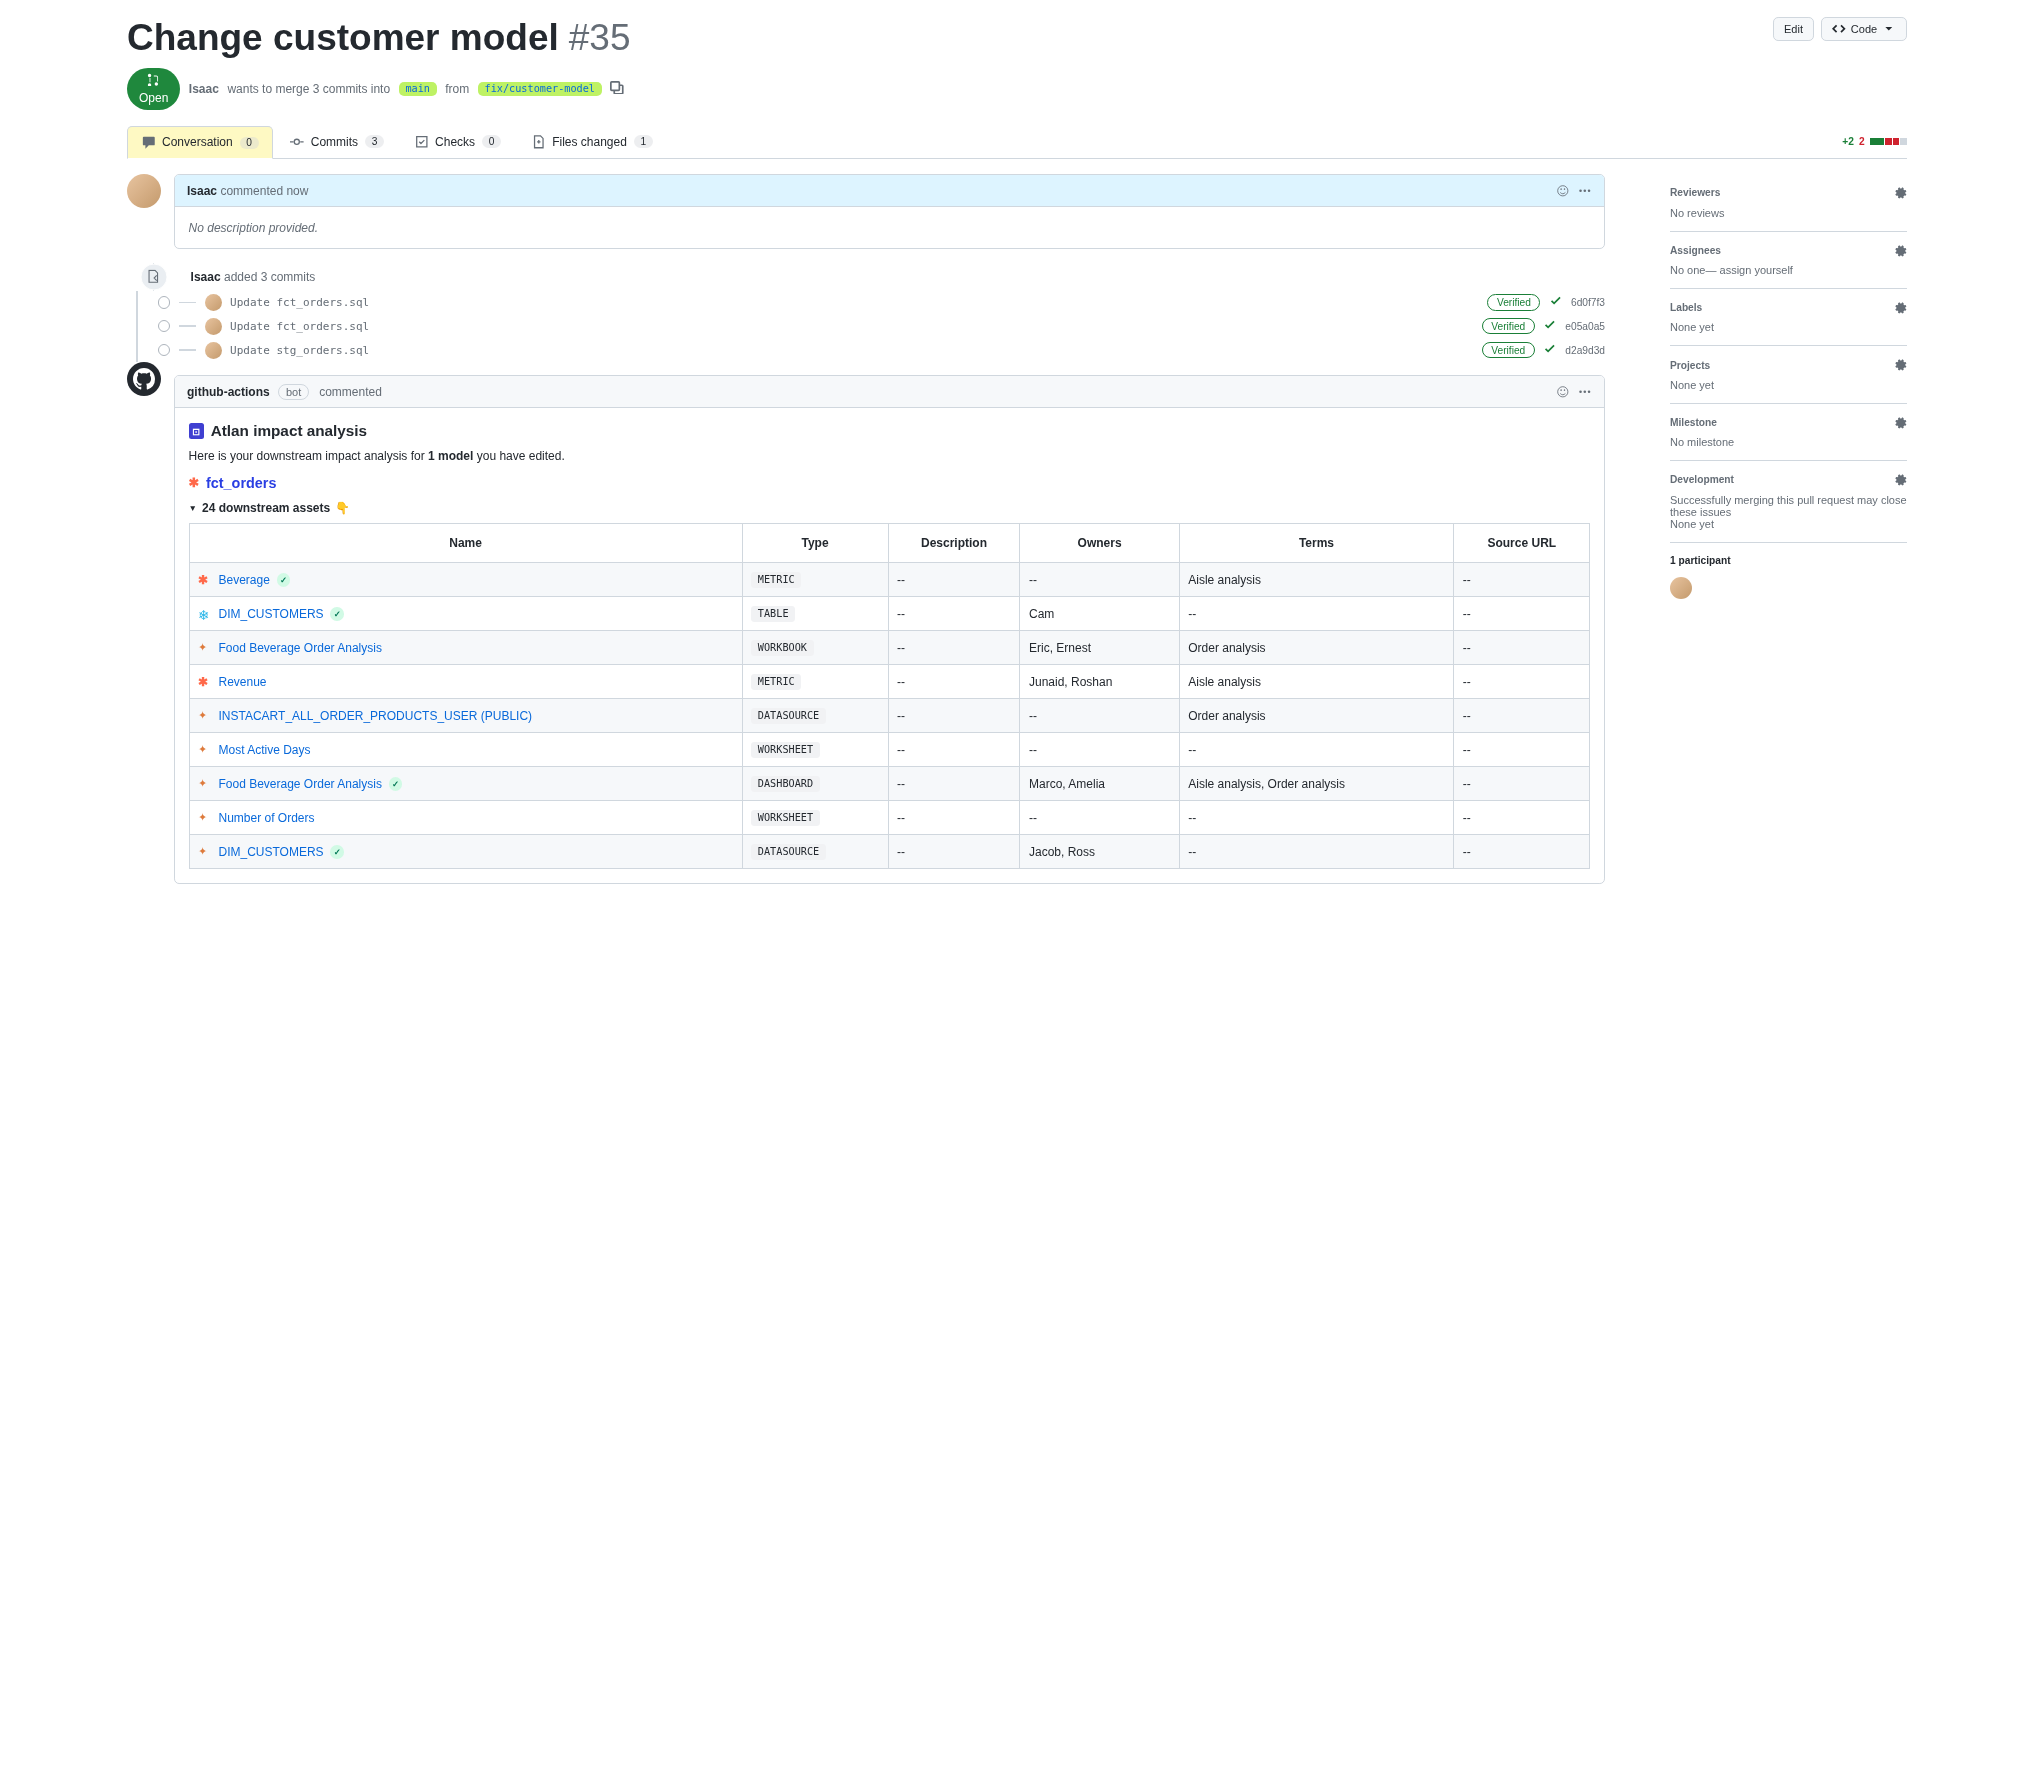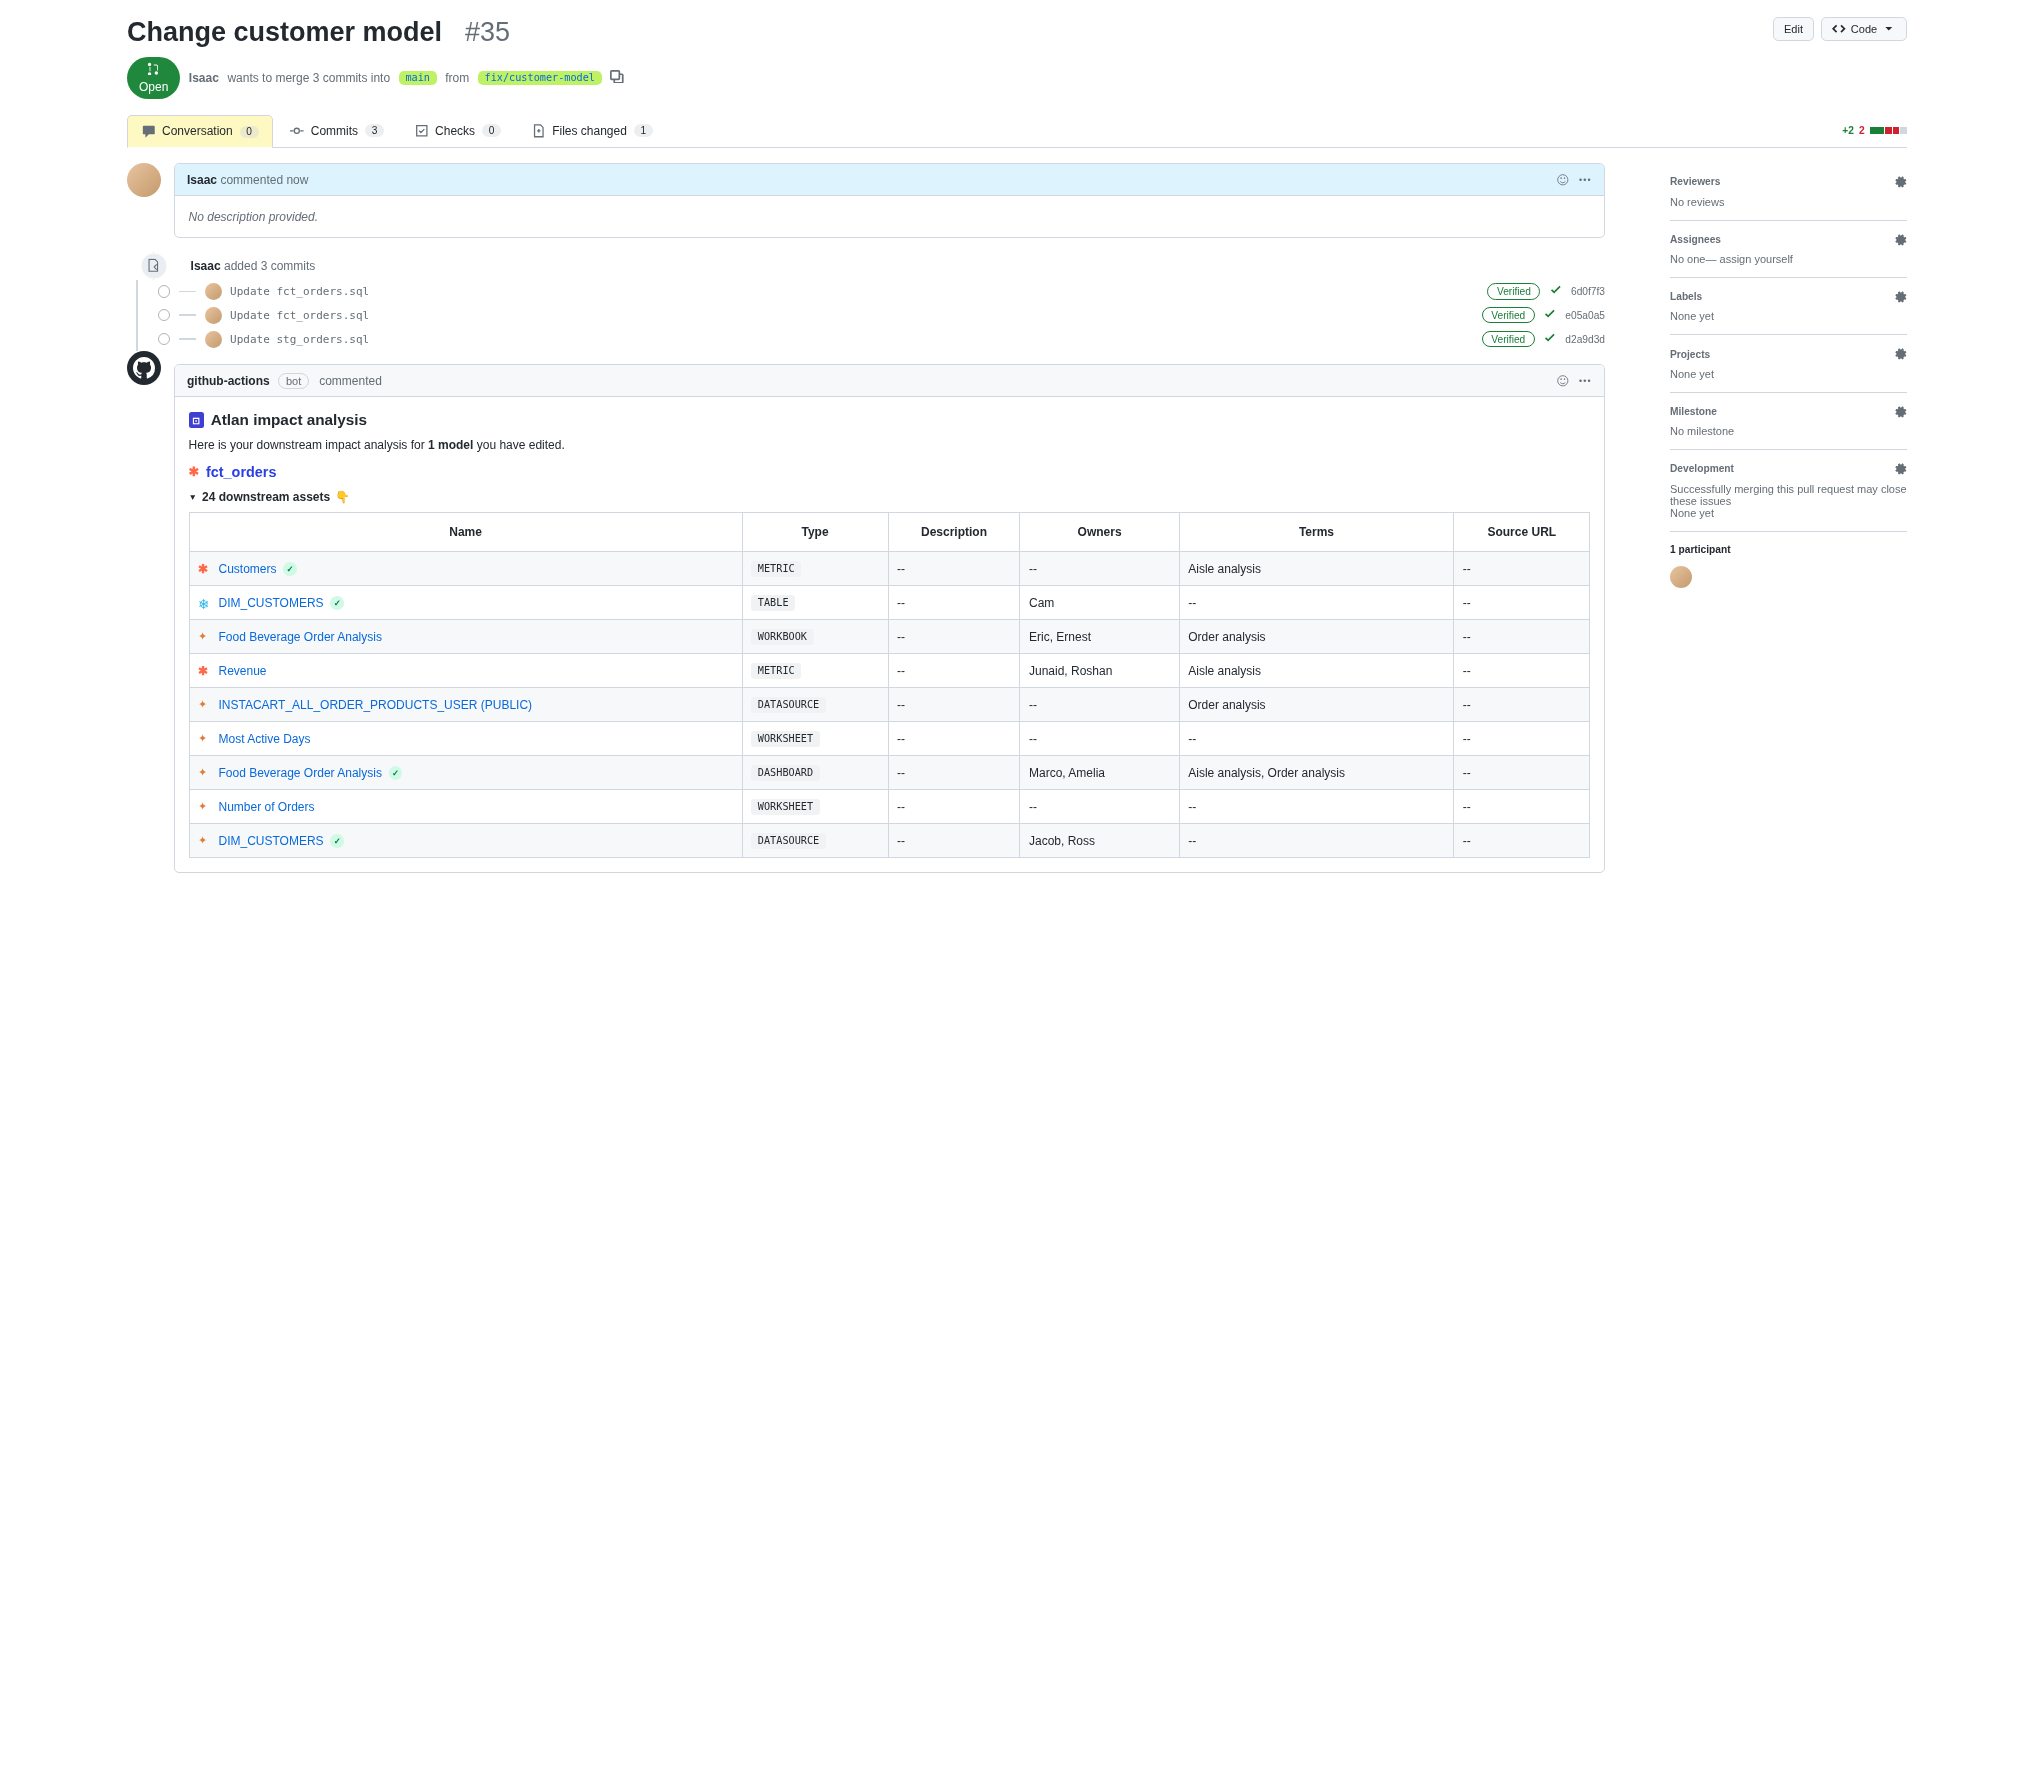--- a/index.html
+++ b/index.html
@@ -6,21 +6,21 @@
   body {
     margin: 0;
     font-family: -apple-system, BlinkMacSystemFont, "Segoe UI", Helvetica, Arial, sans-serif;
     font-size: 12px;
     color: #24292f;
     background: #ffffff;
     padding: 17px 127px;
   }
   
   .pr-header { display: flex; align-items: flex-start; justify-content: space-between; }
-  .pr-title { font-size: 27px; font-weight: 400; margin: 0 0 8.5px 0; display: flex; align-items: center; gap: 23px; }
+  .pr-title { font-size: 37px; font-weight: 400; margin: 0 0 8.5px 0; display: flex; align-items: center; gap: 10px; }
   .pr-title .title-text { font-weight: 600; color: #24292f; }
   .pr-title .number { color: #656d76; font-weight: 300; }
   .pr-actions { display: flex; gap: 6.8px; }
   .btn { border: 0.8px solid #d0d7de; background: #f6f8fa; color: #24292f; padding: 4.2px 10.2px; border-radius: 5.1px; font-size: 11px; font-weight: 500; cursor: pointer; display: flex; align-items: center; gap: 5.1px; }
   .btn svg { width: 13.6px; height: 13.6px; }
   .status-line { display: flex; align-items: center; gap: 8.5px; margin-bottom: 15.3px; flex-wrap: wrap; }
   .state-badge { background: #1f883d; color: #fff; padding: 5.1px 12px; border-radius: 85px; font-weight: 500; display: flex; align-items: center; gap: 5.1px; flex-direction: column; }
   .state-badge svg { width: 13.6px; height: 13.6px; fill: #fff; }
   .branch-ref { background: #bef264; color: #0969da; font-family: ui-monospace, SFMono-Regular, Menlo, monospace; font-size: 10.2px; padding: 1.7px 6.8px; border-radius: 5.1px; }
   .author-name { font-weight: 600; color: #656d76; }
@@ -335,21 +335,21 @@
                   <th>Owners</th>
                   <th>Terms</th>
                   <th>Source URL</th>
                 </tr>
               </thead>
             <tbody id="table-body">
                 <tr>
     <td>
                     <div class="asset-cell">
                       <span class="asset-icon orange-x">✱</span>
-                      <span class="asset-link">Customers</span>
+                      <span class="asset-link">Beverage</span>
                       <span class="verify-check">✓</span>
                     </div>
                   </td>
     <td><span class="type-chip">METRIC</span></td>
     <td>--</td>
     <td>--</td>
     <td>Aisle analysis</td>
     <td>--</td>
   </tr>
                 <tr>

